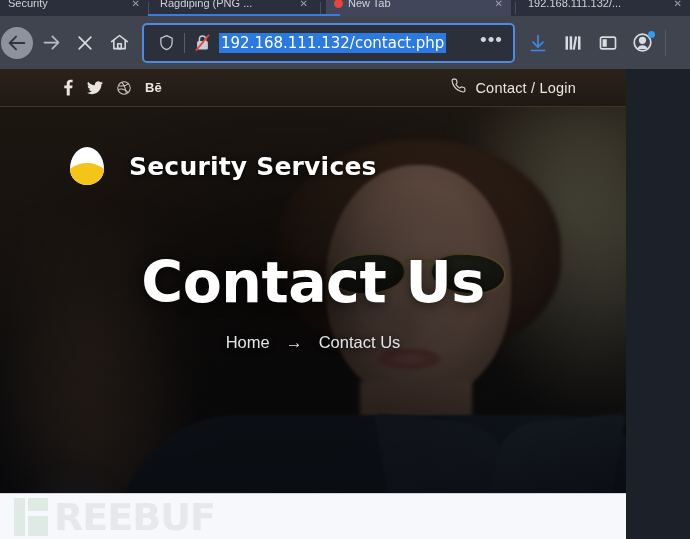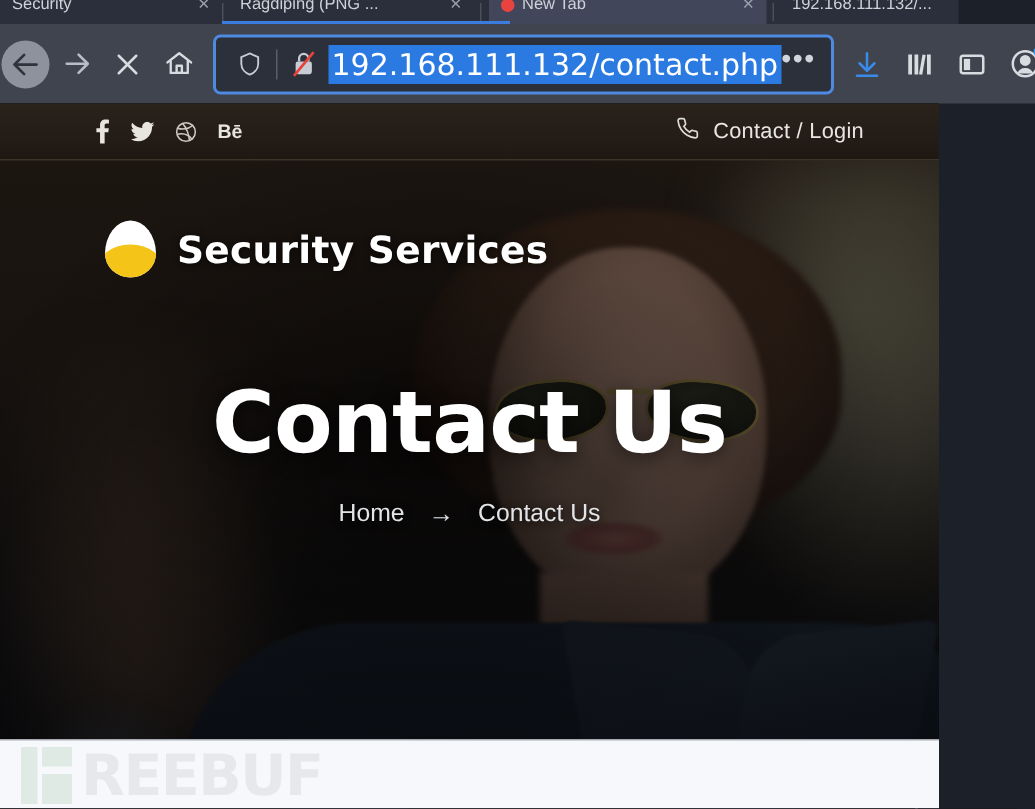--- a/index.html
+++ b/index.html
@@ -6,21 +6,21 @@
   html, body {
     width: 690px; height: 539px;
     overflow: hidden;
     background: #1c2029;
     font-family: "Liberation Sans", sans-serif;
   }
   #app { position: relative; width: 690px; height: 539px; overflow: hidden; }
 
   
   .tabstrip {
-    position: absolute; left: 0; top: 0; width: 639px; height: 16px;
+    position: absolute; left: 0; top: 0; width: 690px; height: 16px;
     background: #2b2f3b; overflow: hidden;
   }
   .tab {
     position: absolute; top: -10px; height: 26px;
     display: flex; align-items: center; gap: 5px;
     padding: 0 8px; color: #cfd2d8; font-size: 11px; white-space: nowrap;
   }
   .tab.active { background: #42465a; border-radius: 4px 4px 0 0; }
   .tab .tclose { margin-left: auto; font-size: 10px; color: #9aa0ad; padding-left:6px;}
   .tab-sep { position: absolute; top: 2px; width: 1px; height: 12px; background: #4a4f5e; }
@@ -48,21 +48,21 @@
   .urlbar {
     position: relative;
     margin-left: 6px; height: 40px; flex: 0 0 373px;
     background: #2b303b; border: 2px solid #4d8ae0; border-radius: 5px;
     display: flex; align-items: center; padding: 0 10px; gap: 0px;
   }
   .urlbar .shield { width: 24px; display:flex; align-items:center; justify-content:center; color:#c8ccd4;}
   .urlbar .divider { width: 1px; height: 20px; background: #585e6c; margin: 0 6px; }
   .urlbar .lock { width: 22px; display:flex; align-items:center; justify-content:center; }
   .url-text {
-    margin-left: 6px; font-size: 20px; color: #ffffff;
+    margin-left: 6px; font-size: 15px; color: #ffffff;
     background: #2a7ae2; padding: 1px 2px; white-space: nowrap;
     font-family: "DejaVu Sans", sans-serif;
   }
   .urlbar .dots { margin-left: auto; color: #d2d5db; font-size: 19px; letter-spacing:1px; line-height: 10px; padding-bottom:6px;}
 
   .tools { display: flex; align-items: center; margin-left: 6px; gap: 2px; }
   .toolbtn { width: 33px; height: 34px; display:flex; align-items:center; justify-content:center; position: relative; color:#d8dbe0;}
   .acc-dot { position:absolute; right:4px; top:5px; width:7px; height:7px; border-radius:50%; background:#2d9ef5; }
   .tool-sep { width:1px; height:26px; background:#565b68; margin-left:4px; }
 
@@ -177,21 +177,21 @@
   .hero-veil {
     position:absolute; inset:0;
     background: linear-gradient(180deg, rgba(10,8,6,.30) 0%, rgba(8,8,10,.42) 45%, rgba(4,5,8,.72) 100%);
   }
   .hero-veil2 {
     position:absolute; inset:0;
     background: radial-gradient(ellipse 420px 280px at 290px 190px, rgba(0,0,0,.55), rgba(0,0,0,0) 75%);
   }
 
   
-  .brandrow { position:absolute; left:0; top:40px; width:100%; display:flex; align-items:center; padding-left:70px; z-index: 5;}
+  .brandrow { position:absolute; left:0; top:40px; width:100%; display:flex; align-items:center; padding-left:70px; z-index: 5; gap: 11px;}
   .logo-egg {
     width: 34px; height: 38px; border-radius: 50% 50% 50% 50% / 58% 58% 42% 42%;
     background: #ffffff; position: relative; overflow: hidden; flex: 0 0 auto;
   }
   .logo-egg::after {
     content:""; position:absolute; left:-6px; bottom:0; width:46px; height:22px;
     background: #f4c518; border-radius: 60% 60% 0 0 / 100% 100% 0 0;
   }
   .brand-name {
     margin-left: 14px; color:#fff; font-size: 25px; font-weight: 700; letter-spacing: .2px;

